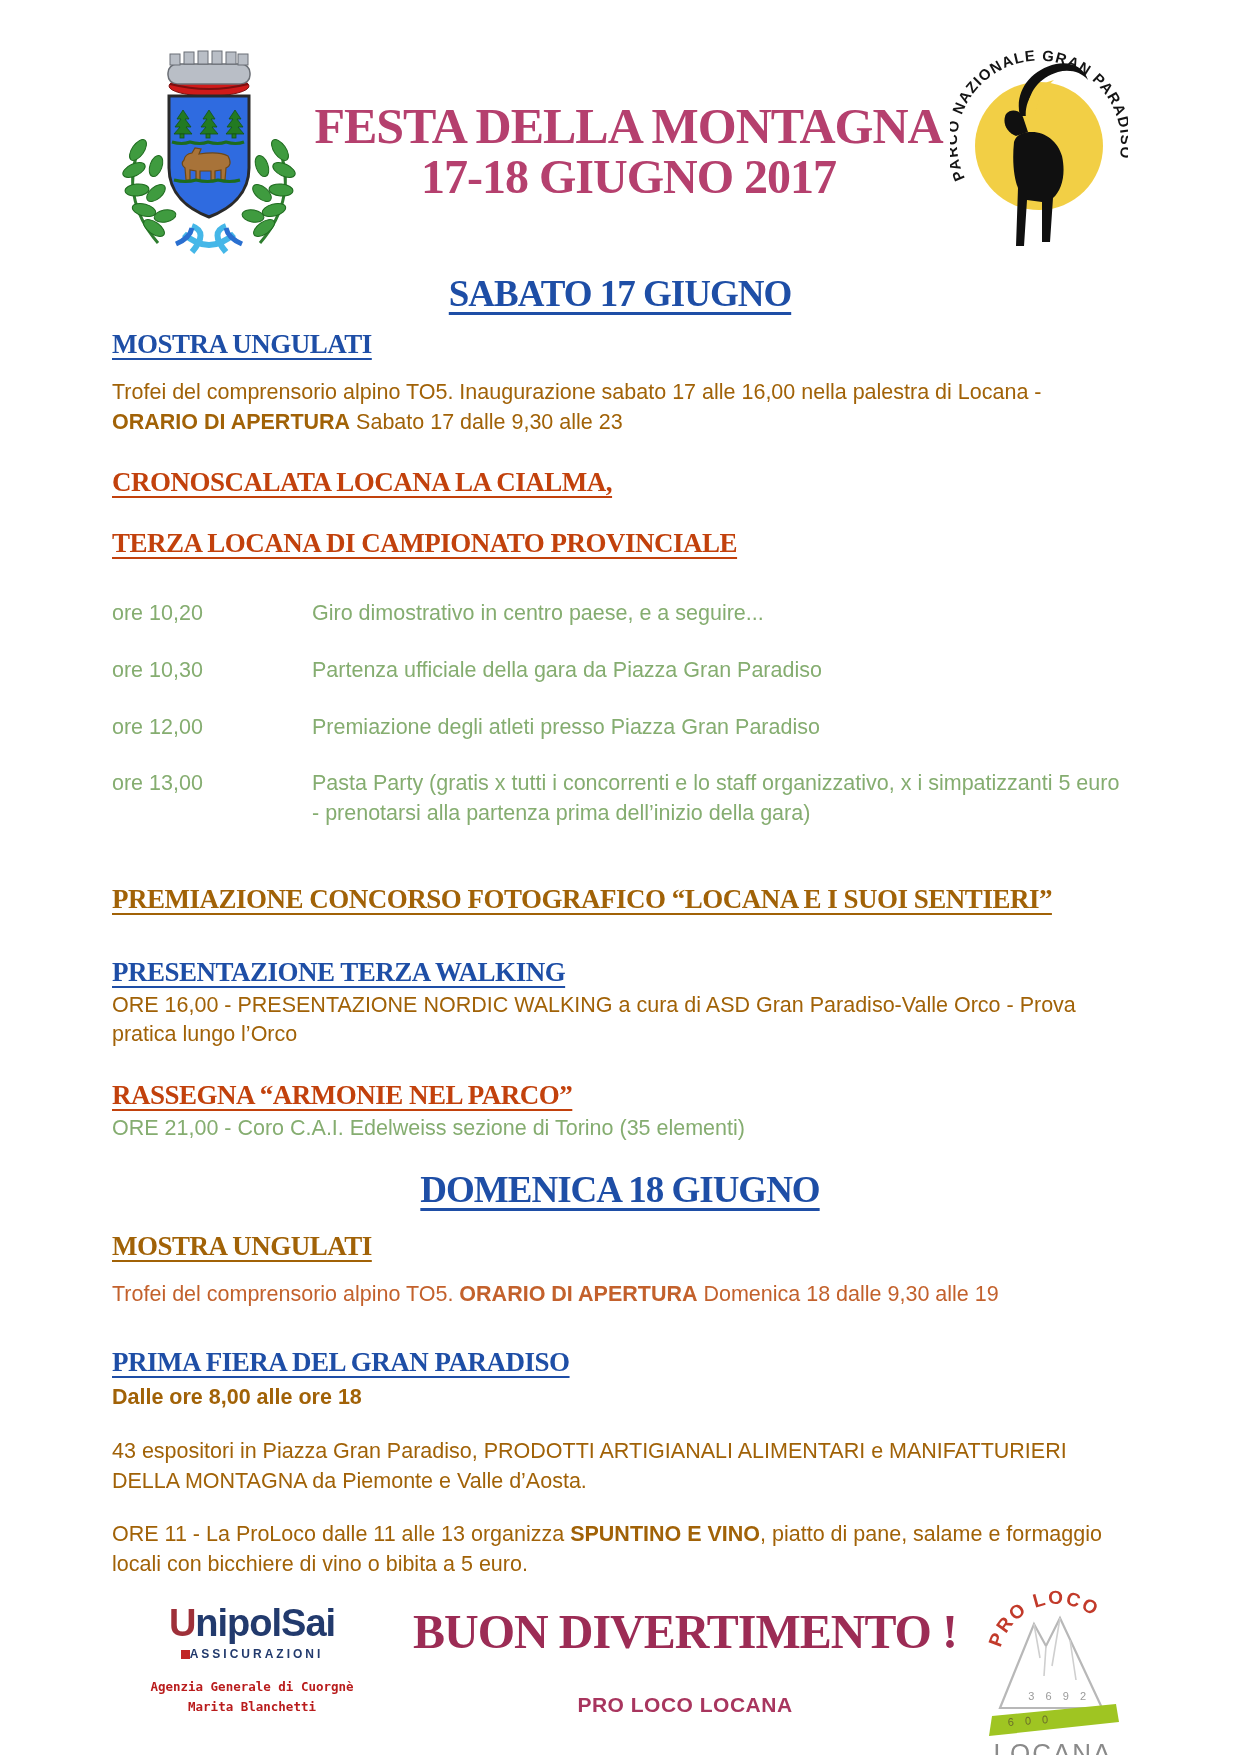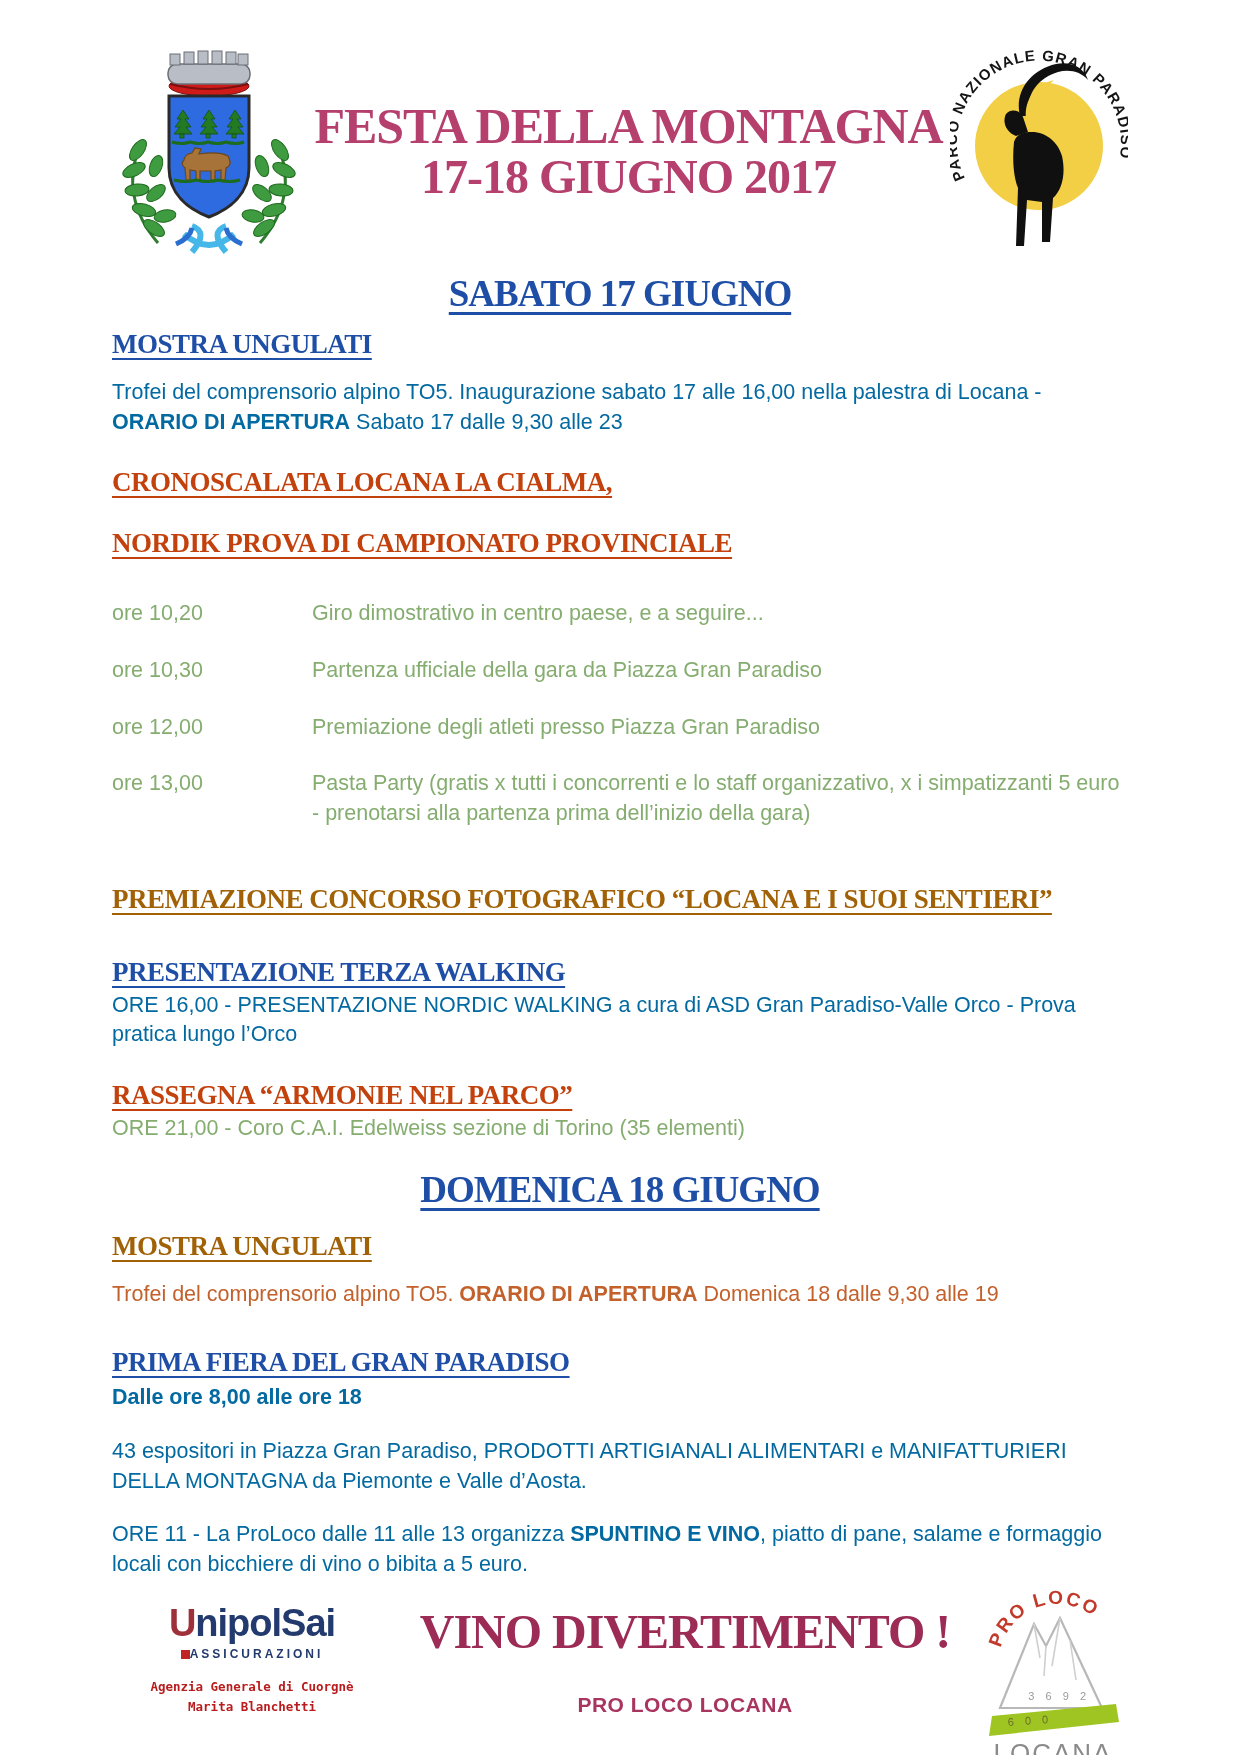--- a/index.html
+++ b/index.html
@@ -18,21 +18,21 @@
 
   
   .day-h{font-family:"Liberation Serif",serif;font-weight:700;font-size:37px;
     color:#1e4ea6;text-align:center;margin:6px 0 0;letter-spacing:-1px;
     text-decoration:underline;text-decoration-thickness:3px;text-underline-offset:6px;}
   .sh{font-family:"Liberation Serif",serif;font-weight:700;font-size:27px;
     letter-spacing:-0.5px;text-decoration:underline;text-decoration-thickness:2px;
     text-underline-offset:5px;margin:0;}
   .body-p{font-size:21.5px;line-height:1.38;margin:0;}
   .c-blue-h{color:#1e4ea6;}
-  .c-blue{color:#0369a1;}
+  .c-blue{color:#a16207;}
   .c-green-h{color:#c2410c;}
   .c-green{color:#85ad70;}
   .c-orange-h{color:#a16207;}
   .c-orange{color:#c3612c;}
   b{font-weight:700;}
 
   .mt-sab{margin-top:14px;}
   .mostra-body{margin-top:18px;}
   .crono-h1{margin-top:30px;}
   .crono-h2{margin-top:30px;}
@@ -168,21 +168,21 @@
       </svg>
     </div>
   </div>
 
   <h1 class="day-h">SABATO 17 GIUGNO</h1>
 
   <h2 class="sh c-blue-h mt-sab">MOSTRA UNGULATI</h2>
   <p class="body-p c-blue mostra-body"><span>Trofei del comprensorio alpino TO5. Inaugurazione sabato 17 alle 16,00 nella palestra di Locana - </span><b>ORARIO DI APERTURA</b><span> Sabato 17 dalle 9,30 alle 23</span></p>
 
   <h2 class="sh c-green-h crono-h1">CRONOSCALATA LOCANA LA CIALMA,</h2>
-  <h2 class="sh c-green-h crono-h2">NORDIK PROVA DI CAMPIONATO PROVINCIALE</h2>
+  <h2 class="sh c-green-h crono-h2">TERZA LOCANA DI CAMPIONATO PROVINCIALE</h2>
 
   <div class="schedule c-green">
     <div class="schedule-row body-p">
       <div class="schedule-time">ore 10,20</div>
       <div class="schedule-desc">Giro dimostrativo in centro paese, e a seguire...</div>
     </div>
     <div class="schedule-row body-p">
       <div class="schedule-time">ore 10,30</div>
       <div class="schedule-desc">Partenza ufficiale della gara da Piazza Gran Paradiso</div>
     </div>
@@ -222,21 +222,21 @@
         <span class="uni-sq"></span>
         <span>ASSICURAZIONI</span>
       </div>
       <div class="uni-agency">
         <div>Agenzia Generale di Cuorgnè</div>
         <div>Marita Blanchetti</div>
       </div>
     </div>
 
     <div class="footer-center">
-      <div class="buon">VINO DIVERTIMENTO !</div>
+      <div class="buon">BUON DIVERTIMENTO !</div>
       <div class="signature">PRO LOCO LOCANA</div>
     </div>
 
     <div class="proloco">
       <svg width="150" height="190" viewBox="0 0 150 190">
         <defs>
           <path id="prolocoArc" d="M 22,72 A 58,58 0 0 1 132,58" fill="none"></path>
         </defs>
         <text font-family="Liberation Sans, sans-serif" font-size="19" font-weight="700" fill="#c23a2a" letter-spacing="2">
           <textPath href="#prolocoArc" startOffset="4">PRO LOCO</textPath>

